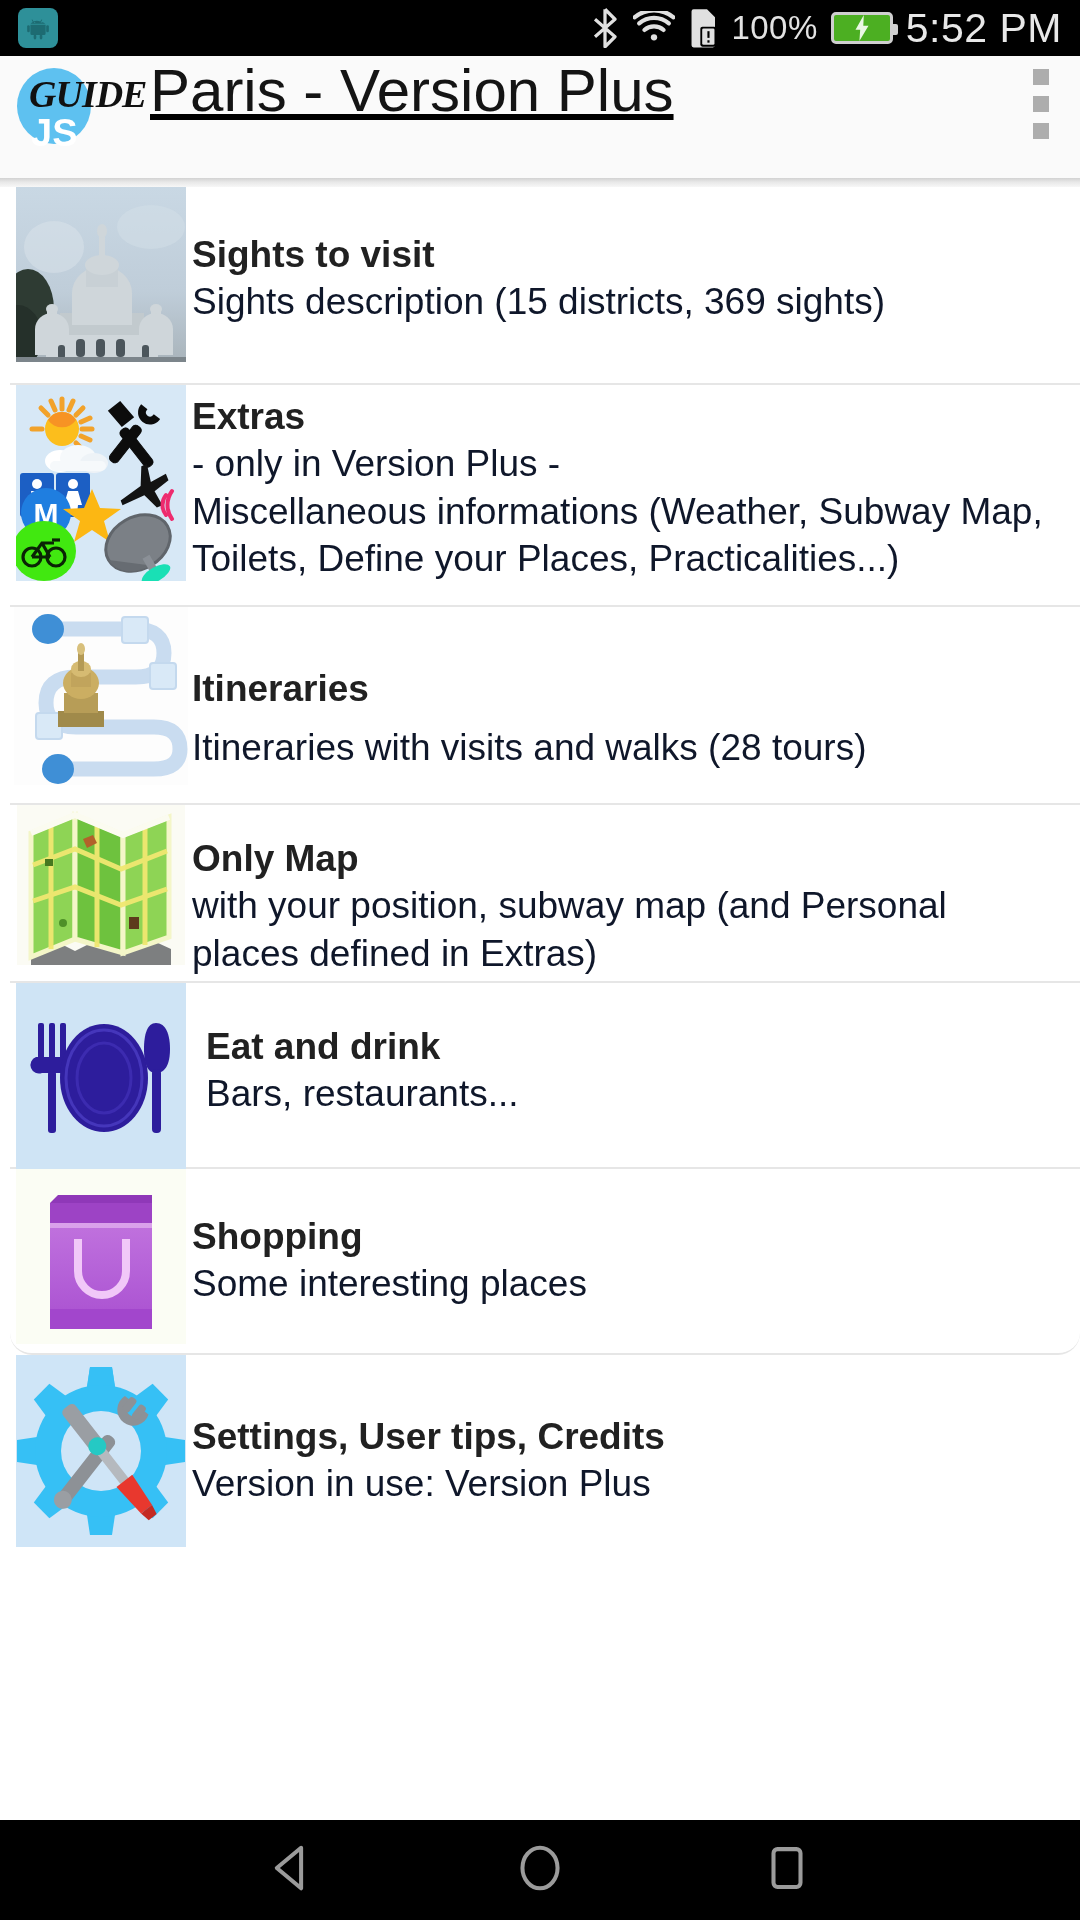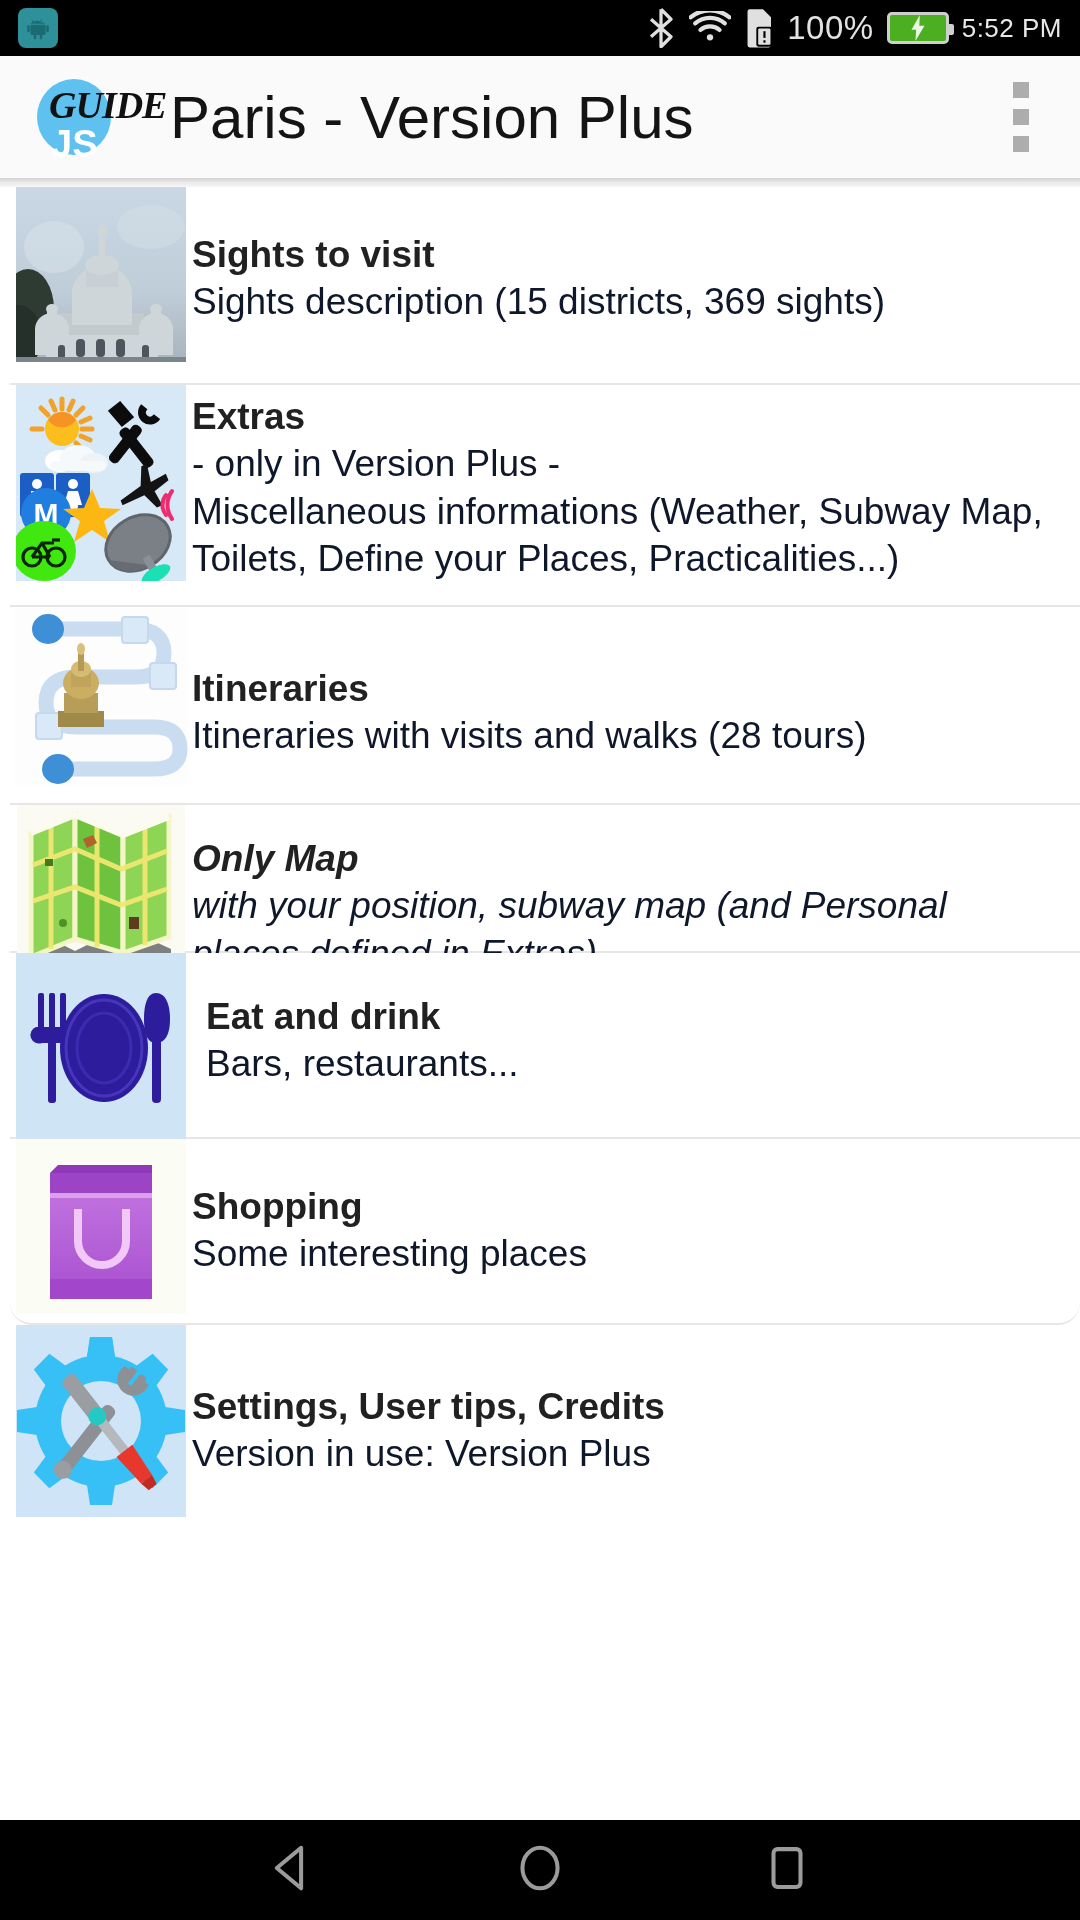--- a/index.html
+++ b/index.html
@@ -17,34 +17,34 @@
     background:#000; display:flex; align-items:center; padding:0 18px;
   }
   .sb-left{ display:flex; align-items:center; gap:10px; }
   .sb-right{ margin-left:auto; display:flex; align-items:center; gap:13px; }
   .app-notif{
     width:40px; height:40px; border-radius:8px; background:#2e9099;
     display:flex; align-items:center; justify-content:center;
   }
   .sb-icon{ display:flex; align-items:center; justify-content:center; }
   .sb-text{ color:#e2e2e2; font-size:33px; letter-spacing:.5px; font-weight:400; }
-  .sb-clock{ color:#e8e8e8; font-size:26px; font-weight:400; letter-spacing:.5px; }
+  .sb-clock{ color:#e8e8e8; font-size:41px; font-weight:400; letter-spacing:.5px; }
   .battery{
     width:62px; height:32px; border:3px solid #cfcfcf; border-radius:5px;
     position:relative; background:#4caf22; display:flex; align-items:center; justify-content:center;
   }
   .battery:after{
     content:""; position:absolute; right:-8px; top:9px; width:5px; height:11px;
     background:#cfcfcf; border-radius:0 2px 2px 0;
   }
 
   
   .actionbar{
     position:absolute; top:56px; left:0; width:1080px; height:122px;
-    background:#fafafa; display:flex; align-items:center; padding:0 27px;
+    background:#fafafa; display:flex; align-items:flex-start; padding:0 7px;text-decoration:underline;
   }
   .logo-wrap{ position:relative; width:118px; height:100px; flex:none; }
   .logo-circle{
     position:absolute; left:10px; top:12px; width:74px; height:76px;
     background:#5ec1f0; border-radius:50%;
   }
   .logo-guide{
     position:absolute; left:22px; top:16px;
     font-family:"Liberation Serif", serif; font-style:italic; font-weight:bold;
     font-size:38px; color:#111; letter-spacing:-1px; white-space:nowrap;
@@ -78,28 +78,28 @@
   }
   .thumb{ flex:none; width:182px; display:flex; align-items:center; justify-content:center; }
   .row-text{ flex:1; padding-right:24px; display:flex; flex-direction:column; justify-content:center; }
   .row-title{ font-size:37px; font-weight:bold; color:#212121; line-height:1.28; }
   .row-desc{ font-size:37px; font-weight:400; color:#0f172a; line-height:1.28; }
 
   
   .r-sights   { height:198px; }
   .r-extras   { height:222px; }
   .r-itin     { height:198px; }
-  .r-map      { height:148px;font-style:italic; }
+  .r-map      { height:178px; }
   .r-eat      { height:186px;gap:14px; }
   .r-shop     { height:186px;border-radius:22px; }
   .r-settings { height:192px; border-bottom:none; }
 
   .r-sights   .row-text{ padding-top:44px; }
   .r-extras   .row-text{ padding-top:8px; }
-  .r-itin     .row-text{ padding-top:58px; }
+  .r-itin     .row-text{ padding-top:58px;gap:12px; }
   .r-map      .row-text{ padding-top:30px; }
   .r-eat      .row-text{ padding-top:40px; }
   .r-shop     .row-text{ padding-top:44px; }
   .r-settings .row-text{ padding-top:58px; }
 
   
   .navbar{
     position:absolute; bottom:0; left:0; width:1080px; height:100px; background:#000;
     display:flex; align-items:center; justify-content:space-around; padding:0 170px;
   }

